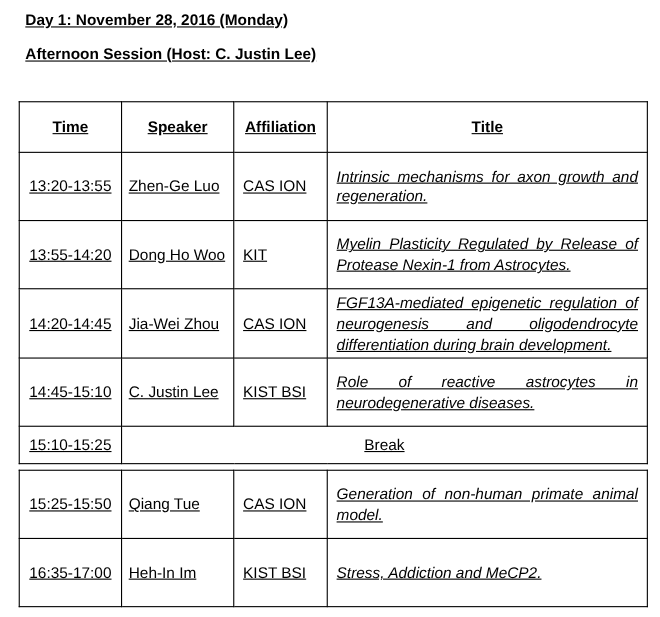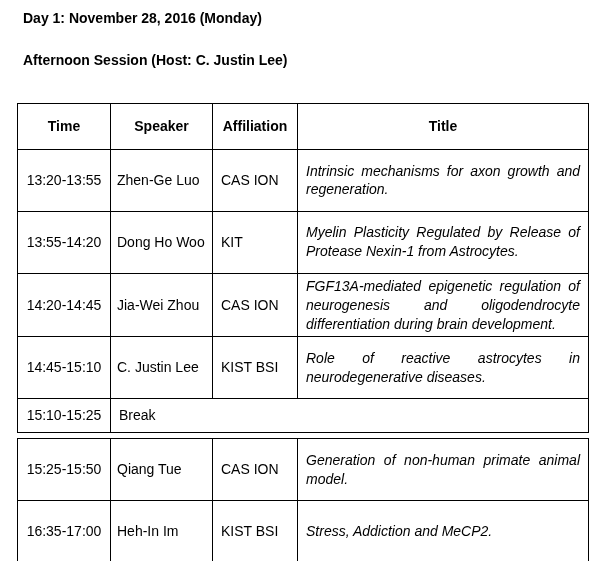--- a/index.html
+++ b/index.html
@@ -7,29 +7,30 @@
     margin: 0; padding: 0;
     width: 600px; height: 561px;
     background: #ffffff;
     color: #000000;
     font-family: "Liberation Sans", sans-serif;
     overflow: hidden;
   }
   .doc {
     width: 600px; height: 561px;
     padding: 10px 12px 0 17px;
+    text-decoration: underline;
   }
   .doc-heading {
     font-size: 14px;
     font-weight: bold;
     line-height: 16px;
     margin: 0 0 0 6px;
     letter-spacing: 0;
   }
-  #heading2 { margin-top: 26px; }
+  #heading2 { margin-top: 15px; }
   .schedule-table {
     border-collapse: collapse;
     table-layout: fixed;
     width: 571px;
     margin-top: 35px;
   }
   #table-part2 { margin-top: 5px; }
   .schedule-table col.col-time   { width: 93px; }
   .schedule-table col.col-speaker{ width: 102px; }
   .schedule-table col.col-affil  { width: 85px; }
@@ -57,20 +58,21 @@
     text-align: justify;
     padding: 21px 6px;
   }
   td.c-affil { text-align: left; }
   td.c-title {
     font-style: italic;
     text-align: justify;
   }
   tr.break-row td { height: 34px; }
   td.c-break {
+    text-align: center;
     font-style: normal;
   }
 </style>
 </head>
 <body>
 
 <div class="doc">
 
   <p class="doc-heading" id="heading1">Day 1: November 28, 2016 (Monday)</p>
   <p class="doc-heading" id="heading2">Afternoon Session (Host: C. Justin Lee)</p>

